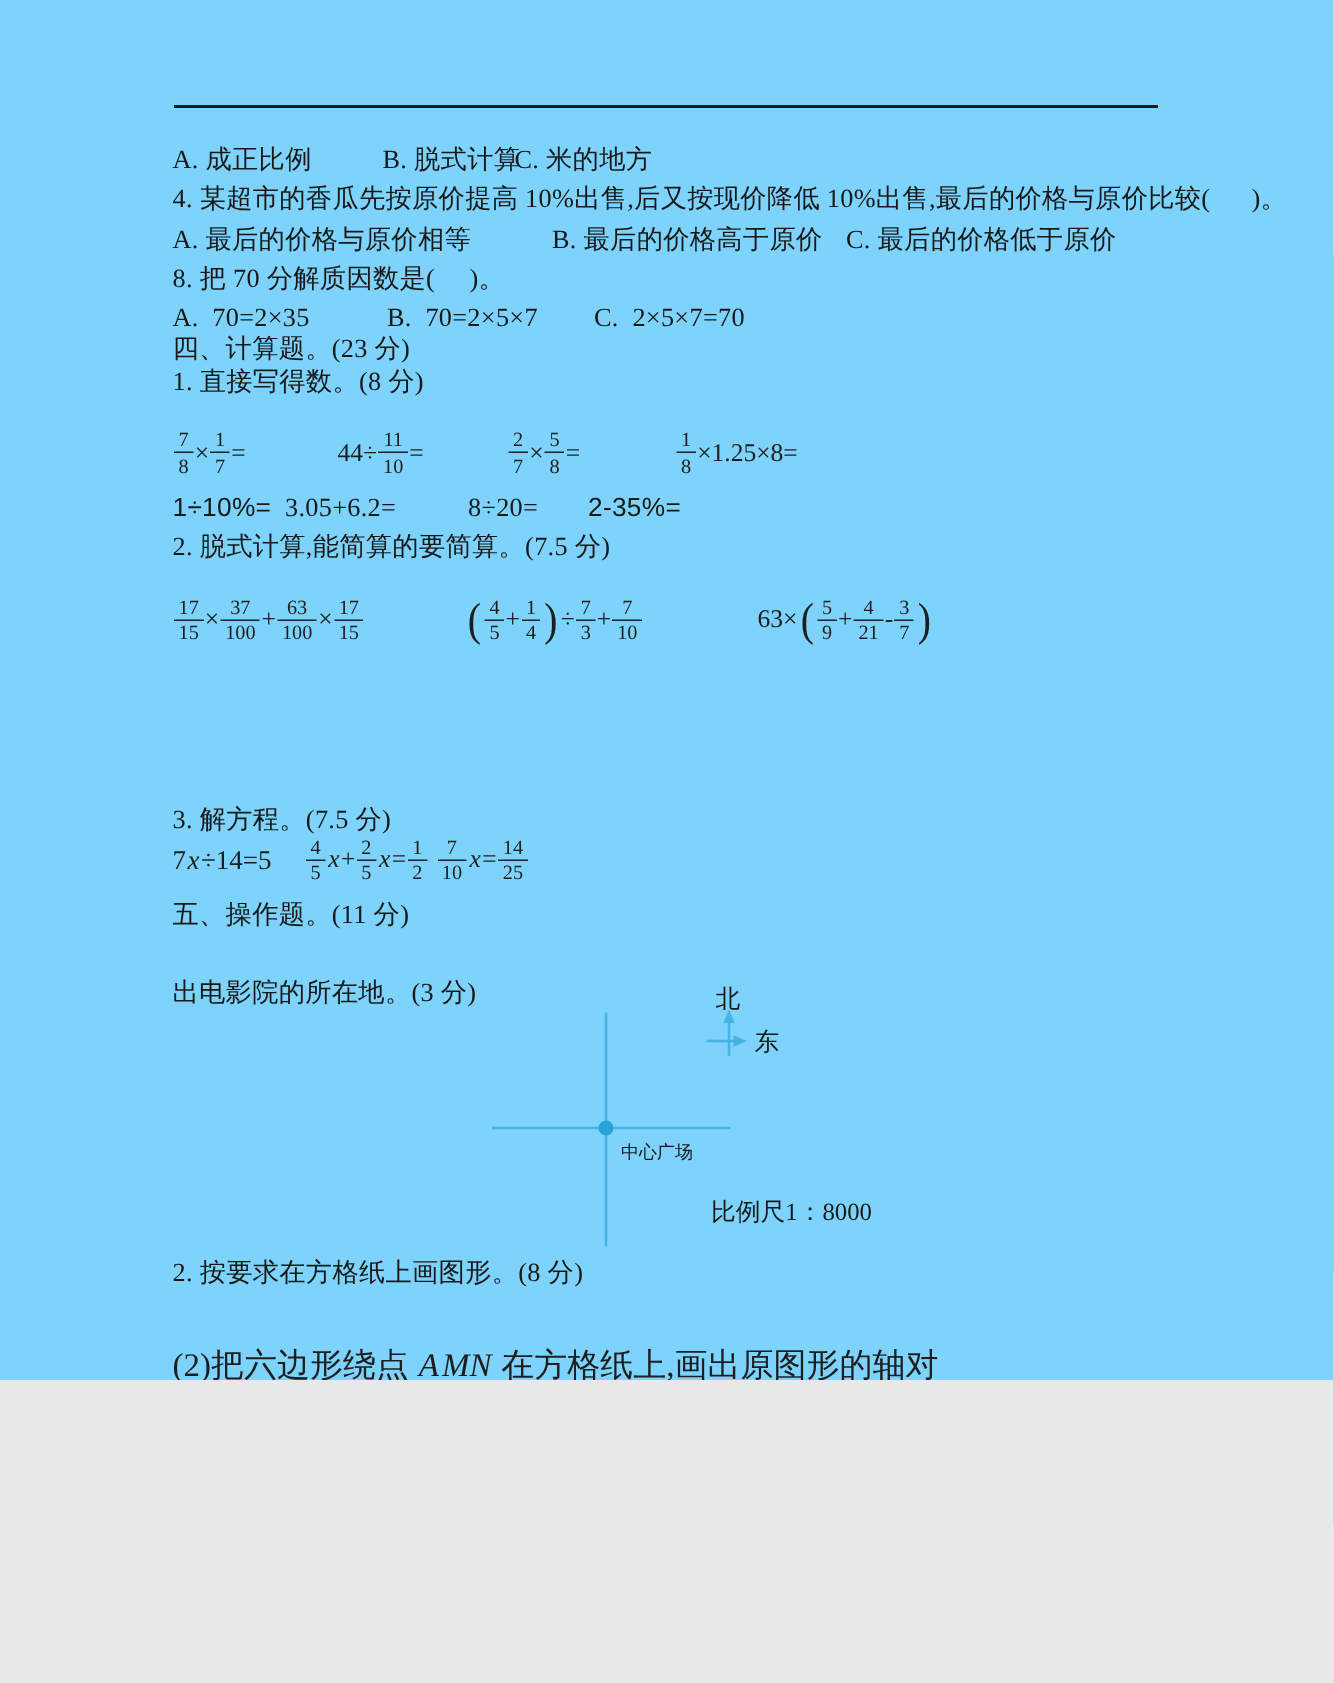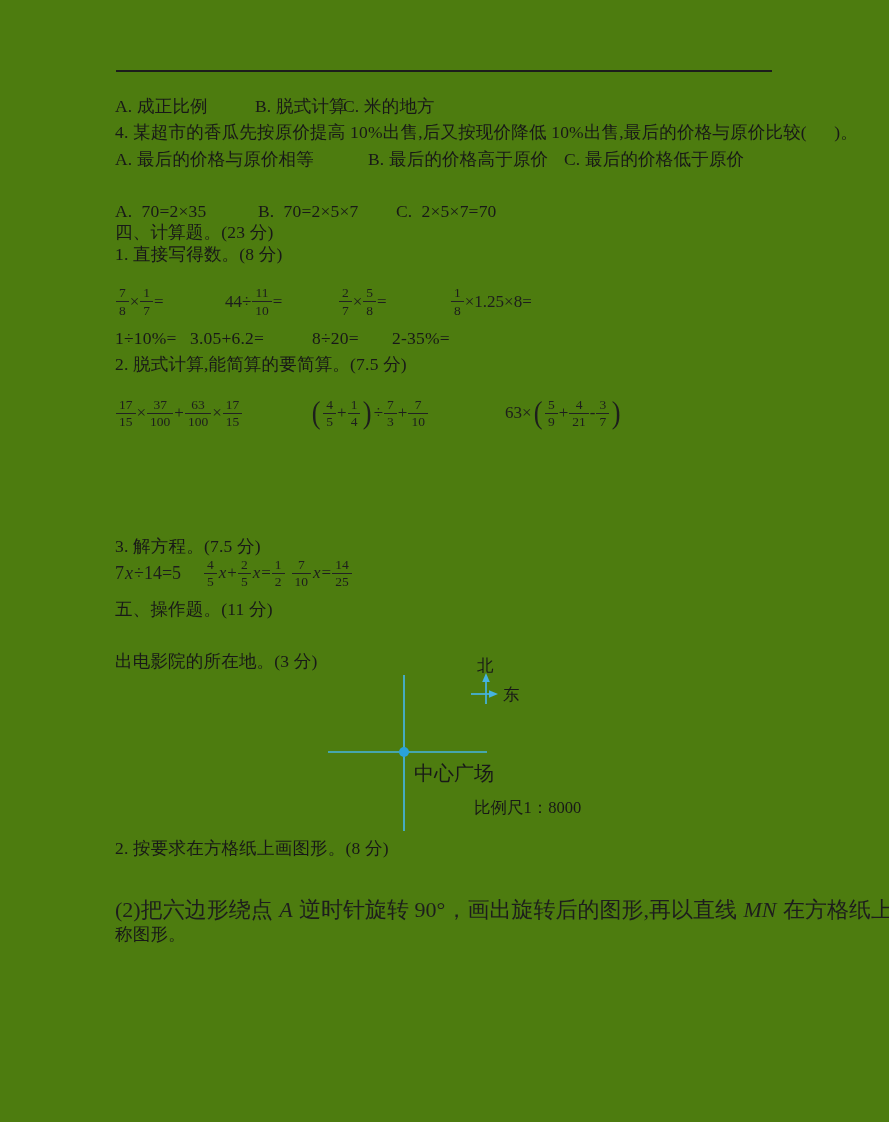--- a/index.html
+++ b/index.html
@@ -1,17 +1,17 @@
 <!DOCTYPE html>
 <html style="--line-blue: #45b4e2; --dot-blue: #2aa2d8;"><head>
 <meta charset="utf-8">
 <style>
   html,body{margin:0;padding:0;background:#e8e8e8;}
   .page{
-    position:relative;width:889px;height:1122px;background:#4d7c0f;
+    position:relative;width:889px;height:920px;background:#7dd3fc;
     font-family:"Liberation Serif","DejaVu Sans",sans-serif;color:#181818;
     overflow:hidden;margin:0 auto;
   }
   .rule{position:absolute;left:116px;top:70px;width:656px;height:2px;background:#1c1c1c;}
   .line{
     position:absolute;font-size:17.5px;line-height:21px;white-space:pre;
     letter-spacing:.2px;color:#181818;
   }
   .mathline{
     position:absolute;display:inline-flex;align-items:center;
@@ -40,36 +40,37 @@
 
   <span class="line" style="left:115px;top:96px">A. 成正比例</span>
   <span class="line" style="left:255px;top:96px">B. 脱式计算</span>
   <span class="line" style="left:343px;top:96px">C. 米的地方</span>
 
   <span class="line" style="left:115px;top:122px">4. 某超市的香瓜先按原价提高 10%出售,后又按现价降低 10%出售,最后的价格与原价比较(      )。</span>
   <span class="line" style="left:115px;top:149px">A. 最后的价格与原价相等</span>
   <span class="line" style="left:368px;top:149px">B. 最后的价格高于原价</span>
   <span class="line" style="left:564px;top:149px">C. 最后的价格低于原价</span>
 
+  <span class="line" style="left:115px;top:175px">8. 把 70 分解质因数是(     )。</span>
   <span class="line" style="left:115px;top:201px">A.  70=2×35</span>
   <span class="line" style="left:258px;top:201px">B.  70=2×5×7</span>
   <span class="line" style="left:396px;top:201px">C.  2×5×7=70</span>
 
   <span class="line" style="left:115px;top:222px">四、计算题。(23 分)</span>
   <span class="line" style="left:115px;top:244px">1. 直接写得数。(8 分)</span>
 
   <div class="mathline" style="left:115px;top:286px"><span class="frac"><span class="num">7</span><span class="den">8</span></span><span class="m-s">×</span><span class="frac"><span class="num">1</span><span class="den">7</span></span><span class="m-s">=</span></div>
   <div class="mathline" style="left:225px;top:286px"><span class="m-s">44÷</span><span class="frac"><span class="num">11</span><span class="den">10</span></span><span class="m-s">=</span></div>
   <div class="mathline" style="left:338px;top:286px"><span class="frac"><span class="num">2</span><span class="den">7</span></span><span class="m-s">×</span><span class="frac"><span class="num">5</span><span class="den">8</span></span><span class="m-s">=</span></div>
   <div class="mathline" style="left:450px;top:286px"><span class="frac"><span class="num">1</span><span class="den">8</span></span><span class="m-s">×1.25×8=</span></div>
 
-  <span class="line" style="left:115px;top:328px;font-family:Liberation Serif, serif">1÷10%=</span>
+  <span class="line" style="left:115px;top:328px;font-family:Liberation Sans, sans-serif">1÷10%=</span>
   <span class="line" style="left:190px;top:328px;font-family:'Liberation Serif',serif">3.05+6.2=</span>
   <span class="line" style="left:312px;top:328px;font-family:'Liberation Serif',serif">8÷20=</span>
-  <span class="line" style="left:392px;top:328px;font-family:Liberation Serif, serif">2-35%=</span>
+  <span class="line" style="left:392px;top:328px;font-family:Liberation Sans, sans-serif">2-35%=</span>
 
   <span class="line" style="left:115px;top:354px">2. 脱式计算,能简算的要简算。(7.5 分)</span>
 
   <div class="mathline" style="left:115px;top:393px;height:40px"><span class="frac"><span class="num">17</span><span class="den">15</span></span><span class="m-s">×</span><span class="frac"><span class="num">37</span><span class="den">100</span></span><span class="m-s">+</span><span class="frac"><span class="num">63</span><span class="den">100</span></span><span class="m-s">×</span><span class="frac"><span class="num">17</span><span class="den">15</span></span></div>
   <div class="mathline" style="left:310px;top:393px;height:40px"><span class="paren">(</span><span class="frac"><span class="num">4</span><span class="den">5</span></span><span class="m-s">+</span><span class="frac"><span class="num">1</span><span class="den">4</span></span><span class="paren">)</span><span class="m-s">÷</span><span class="frac"><span class="num">7</span><span class="den">3</span></span><span class="m-s">+</span><span class="frac"><span class="num">7</span><span class="den">10</span></span></div>
   <div class="mathline" style="left:505px;top:393px;height:40px"><span class="m-s">63×</span><span class="paren">(</span><span class="frac"><span class="num">5</span><span class="den">9</span></span><span class="m-s">+</span><span class="frac"><span class="num">4</span><span class="den">21</span></span><span class="m-s">-</span><span class="frac"><span class="num">3</span><span class="den">7</span></span><span class="paren">)</span></div>
 
   <span class="line" style="left:115px;top:536px">3. 解方程。(7.5 分)</span>
 
   <div class="mathline" style="left:115px;top:562px;height:22px;font-size:18px"><span class="m-s">7</span><span class="mvar">x</span><span class="m-s">÷14=5</span></div>
@@ -85,20 +86,20 @@
     <line class="dline" x1="28" y1="102" x2="187" y2="102"></line>
     <line class="dline" x1="104" y1="25" x2="104" y2="181"></line>
     <circle class="ddot" cx="104" cy="102" r="5"></circle>
     <line class="dline" x1="186" y1="31" x2="186" y2="54"></line>
     <polygon class="dfill" points="186,23 182.2,32 189.8,32"></polygon>
     <line class="dline" x1="171" y1="44" x2="191" y2="44"></line>
     <polygon class="dfill" points="198,44 189,40.2 189,47.8"></polygon>
   </svg>
   <span class="dlabel" style="left:477px;top:655px">北</span>
   <span class="dlabel" style="left:503px;top:684px">东</span>
-  <span class="dlabel" style="left:414px;top:760px;font-size:20px">中心广场</span>
+  <span class="dlabel" style="left:414px;top:760px;font-size:12px">中心广场</span>
   <span class="dlabel" style="left:474px;top:797px">比例尺1：8000</span>
 
   <span class="line" style="left:115px;top:838px">2. 按要求在方格纸上画图形。(8 分)</span>
-  <div class="mathline" style="left:115px;top:895px;font-size:22px;font-family:'Liberation Serif','DejaVu Sans',sans-serif"><span class="m-s">(2)把六边形绕点 </span><span class="mvar">A</span><span class="m-s"> 逆时针旋转 90°，画出旋转后的图形,再以直线 </span><span class="mvar">MN</span><span class="m-s"> 在方格纸上,画出原图形的轴对</span></div>
+  <div class="mathline" style="left:115px;top:895px;font-size:22px;font-family:'Liberation Serif','DejaVu Sans',sans-serif"><span class="m-s">(2)把六边形绕点 </span><span class="mvar">A</span><span class="mvar">MN</span><span class="m-s"> 在方格纸上,画出原图形的轴对</span></div>
   <span class="line" style="left:115px;top:924px">称图形。</span>
 
 </div>
 
 </body></html>

